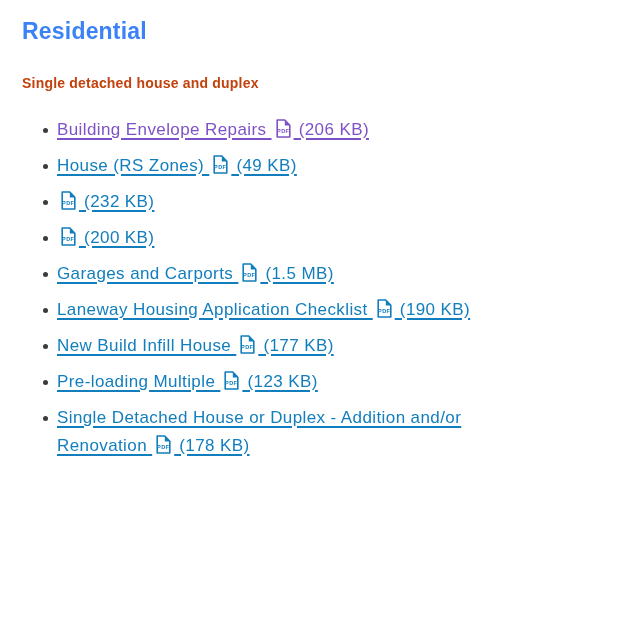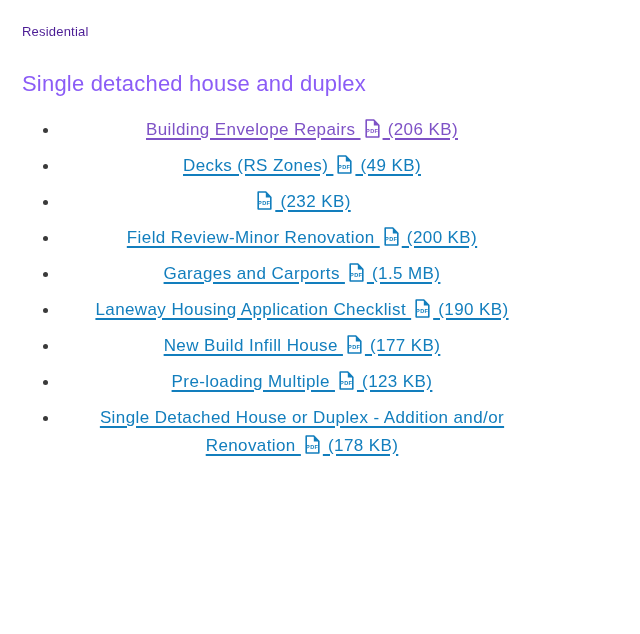--- a/index.html
+++ b/index.html
@@ -8,50 +8,49 @@
     width: 640px;
     height: 634px;
     overflow: hidden;
     font-family: "Liberation Sans", "DejaVu Sans", sans-serif;
     -webkit-font-smoothing: antialiased;
   }
   .content {
     padding: 6px 30px 0 22px;
   }
   h2.page-title {
-    font-size: 13px;
+    font-size: 23px;
     line-height: 23px;
-    font-weight: 400;
-    color: #4c1d95;
+    font-weight: 700;
+    color: #3b82f6;
     letter-spacing: 0.2px;
     margin-top: 14px;
   }
   h3.section-subtitle {
-    font-size: 22px;
+    font-size: 14px;
     line-height: 21px;
-    font-weight: 400;
-    color: #8b5cf6;
+    font-weight: 700;
+    color: #c2410c;
     letter-spacing: 0.2px;
     margin-top: 30px;
   }
   ul.doc-list {
     list-style: none;
     margin-top: 22px;
     padding-left: 35px;
     max-width: 525px;
   }
   ul.doc-list li {
     position: relative;
     font-size: 17px;
     line-height: 28px;
     letter-spacing: 0.4px;
     margin-bottom: 8px;
     max-width: 490px;
     color: #3a3a3a;
-    text-align: center;
   }
   ul.doc-list li::before {
     content: "";
     position: absolute;
     left: -14px;
     top: 11.5px;
     width: 5px;
     height: 5px;
     border-radius: 50%;
     background: #3a3a3a;
@@ -81,37 +80,37 @@
   <ul class="doc-list">
   <li>
     <a class="doc-link visited" href="#"><span class="doc-label">Building Envelope Repairs </span><svg class="pdf-icon" width="15" height="19" viewBox="0 0 15 19" aria-hidden="true">
         <path d="M1.2 1 h7.6 l5 5.2 v11.8 h-12.6 z" fill="none" stroke="currentColor" stroke-width="1.6" stroke-linejoin="round"></path>
         <path d="M8.8 0.8 l5.4 5.6 h-5.4 z" fill="currentColor"></path>
         <text class="pdf-icon-label" x="7.2" y="14" font-size="5.6" font-weight="bold" text-anchor="middle" fill="currentColor" font-family="Liberation Sans, sans-serif">PDF</text>
       </svg><span class="doc-size"> (206 KB)</span></a>
   </li>
 
   <li>
-    <a class="doc-link" href="#"><span class="doc-label">Decks (RS Zones) </span><svg class="pdf-icon" width="15" height="19" viewBox="0 0 15 19" aria-hidden="true">
+    <a class="doc-link" href="#"><span class="doc-label">House (RS Zones) </span><svg class="pdf-icon" width="15" height="19" viewBox="0 0 15 19" aria-hidden="true">
         <path d="M1.2 1 h7.6 l5 5.2 v11.8 h-12.6 z" fill="none" stroke="currentColor" stroke-width="1.6" stroke-linejoin="round"></path>
         <path d="M8.8 0.8 l5.4 5.6 h-5.4 z" fill="currentColor"></path>
         <text class="pdf-icon-label" x="7.2" y="14" font-size="5.6" font-weight="bold" text-anchor="middle" fill="currentColor" font-family="Liberation Sans, sans-serif">PDF</text>
       </svg><span class="doc-size"> (49 KB)</span></a>
   </li>
 
   <li>
     <a class="doc-link" href="#"><svg class="pdf-icon" width="15" height="19" viewBox="0 0 15 19" aria-hidden="true">
         <path d="M1.2 1 h7.6 l5 5.2 v11.8 h-12.6 z" fill="none" stroke="currentColor" stroke-width="1.6" stroke-linejoin="round"></path>
         <path d="M8.8 0.8 l5.4 5.6 h-5.4 z" fill="currentColor"></path>
         <text class="pdf-icon-label" x="7.2" y="14" font-size="5.6" font-weight="bold" text-anchor="middle" fill="currentColor" font-family="Liberation Sans, sans-serif">PDF</text>
       </svg><span class="doc-size"> (232 KB)</span></a>
   </li>
 
   <li>
-    <a class="doc-link" href="#"><span class="doc-label">Field Review-Minor Renovation </span><svg class="pdf-icon" width="15" height="19" viewBox="0 0 15 19" aria-hidden="true">
+    <a class="doc-link" href="#"><svg class="pdf-icon" width="15" height="19" viewBox="0 0 15 19" aria-hidden="true">
         <path d="M1.2 1 h7.6 l5 5.2 v11.8 h-12.6 z" fill="none" stroke="currentColor" stroke-width="1.6" stroke-linejoin="round"></path>
         <path d="M8.8 0.8 l5.4 5.6 h-5.4 z" fill="currentColor"></path>
         <text class="pdf-icon-label" x="7.2" y="14" font-size="5.6" font-weight="bold" text-anchor="middle" fill="currentColor" font-family="Liberation Sans, sans-serif">PDF</text>
       </svg><span class="doc-size"> (200 KB)</span></a>
   </li>
 
   <li>
     <a class="doc-link" href="#"><span class="doc-label">Garages and Carports </span><svg class="pdf-icon" width="15" height="19" viewBox="0 0 15 19" aria-hidden="true">
         <path d="M1.2 1 h7.6 l5 5.2 v11.8 h-12.6 z" fill="none" stroke="currentColor" stroke-width="1.6" stroke-linejoin="round"></path>
         <path d="M8.8 0.8 l5.4 5.6 h-5.4 z" fill="currentColor"></path>

